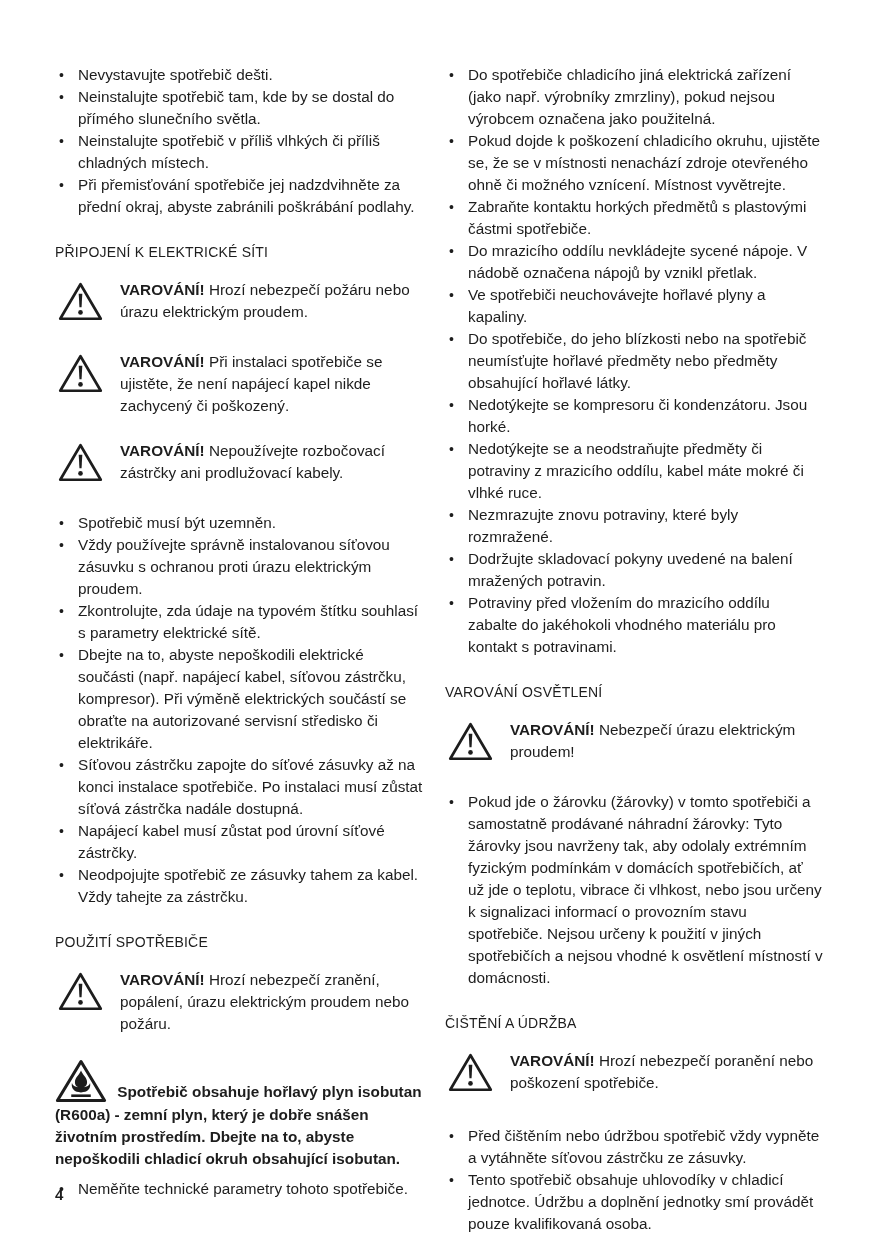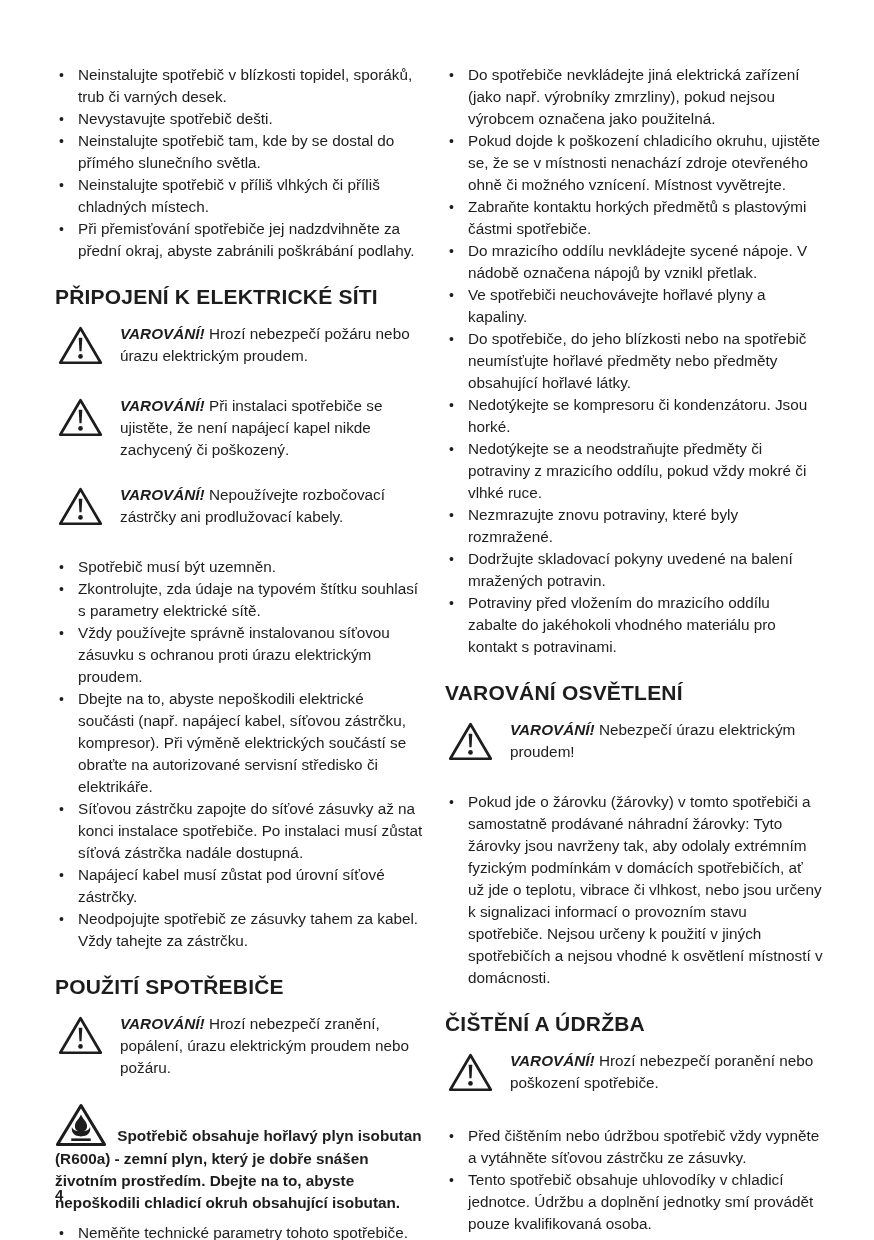--- a/index.html
+++ b/index.html
@@ -26,51 +26,50 @@
 
   ul.bullets { list-style: none; margin: 0; padding: 0; }
   ul.bullets > li { position: relative; padding-left: 23px; }
   ul.bullets > li::before {
     content: "\2022";
     position: absolute; left: 4px; top: 0;
     font-size: 14px;
   }
 
   h2.section-heading {
-    font-size: 21px; font-weight: 700;
+    font-size: 14px; font-weight: 400;
     line-height: 21px;
     letter-spacing: 0.2px;
     margin: 24px 0 16px 0;
   }
 
   .warning { display: flex; margin: 0 0 23px 0; }
   .warning .w-icon { width: 62px; flex: none; padding: 2px 0 0 3px; }
   .warning .w-text { flex: 1; margin: 0; }
-  .warning .w-text strong { font-weight: 700; font-style: italic; }
+  .warning .w-text strong { font-weight: 700; }
 
   .flam { margin: 3px 0 8px 0; }
   .flam .flam-icon svg { vertical-align: -7px; margin-right: 6px; }
 
   .mt-sm { margin-top: 2px; font-weight: bold; }
 
   .page-number {
     position: absolute; left: 55px; top: 1184px;
     font-weight: 700; font-size: 15px;
   }
 </style>
 </head>
 <body>
 
 <div class="page">
   <div class="columns">
 
     <div class="col col-left">
 
       <ul class="bullets">
-        <li>Neinstalujte spotřebič v blízkosti topidel, sporáků, trub či varných desek.</li>
         <li>Nevystavujte spotřebič dešti.</li>
         <li>Neinstalujte spotřebič tam, kde by se dostal do přímého slunečního světla.</li>
         <li>Neinstalujte spotřebič v příliš vlhkých či příliš chladných místech.</li>
         <li>Při přemisťování spotřebiče jej nadzdvihněte za přední okraj, abyste zabránili poškrábání podlahy.</li>
       </ul>
 
       <h2 class="section-heading">PŘIPOJENÍ K ELEKTRICKÉ SÍTI</h2>
 
       <div class="warning">
         <span class="w-icon">
@@ -109,22 +108,22 @@
           </svg>
         </span>
         <p class="w-text">
           <strong>VAROVÁNÍ!</strong>
           <span>Nepoužívejte rozbočovací zástrčky ani prodlužovací kabely.</span>
         </p>
       </div>
 
       <ul class="bullets">
         <li>Spotřebič musí být uzemněn.</li>
+        <li>Vždy používejte správně instalovanou síťovou zásuvku s ochranou proti úrazu elektrickým proudem.</li>
         <li>Zkontrolujte, zda údaje na typovém štítku souhlasí s parametry elektrické sítě.</li>
-        <li>Vždy používejte správně instalovanou síťovou zásuvku s ochranou proti úrazu elektrickým proudem.</li>
         <li>Dbejte na to, abyste nepoškodili elektrické součásti (např. napájecí kabel, síťovou zástrčku, kompresor). Při výměně elektrických součástí se obraťte na autorizované servisní středisko či elektrikáře.</li>
         <li>Síťovou zástrčku zapojte do síťové zásuvky až na konci instalace spotřebiče. Po instalaci musí zůstat síťová zástrčka nadále dostupná.</li>
         <li>Napájecí kabel musí zůstat pod úrovní síťové zástrčky.</li>
         <li>Neodpojujte spotřebič ze zásuvky tahem za kabel. Vždy tahejte za zástrčku.</li>
       </ul>
 
       <h2 class="section-heading">POUŽITÍ SPOTŘEBIČE</h2>
 
       <div class="warning">
         <span class="w-icon">
@@ -152,28 +151,28 @@
       </p>
 
       <ul class="bullets">
         <li>Neměňte technické parametry tohoto spotřebiče.</li>
       </ul>
     </div>
 
     <div class="col col-right">
 
       <ul class="bullets">
-        <li>Do spotřebiče nevkládejte jiná elektrická zařízení (jako např. výrobníky zmrzliny), pokud nejsou výrobcem označena jako použitelná.</li>
+        <li>Do spotřebiče chladicího jiná elektrická zařízení (jako např. výrobníky zmrzliny), pokud nejsou výrobcem označena jako použitelná.</li>
         <li>Pokud dojde k poškození chladicího okruhu, ujistěte se, že se v místnosti nenachází zdroje otevřeného ohně či možného vznícení. Místnost vyvětrejte.</li>
         <li>Zabraňte kontaktu horkých předmětů s plastovými částmi spotřebiče.</li>
         <li>Do mrazicího oddílu nevkládejte sycené nápoje. V nádobě označena nápojů by vznikl přetlak.</li>
         <li>Ve spotřebiči neuchovávejte hořlavé plyny a kapaliny.</li>
         <li>Do spotřebiče, do jeho blízkosti nebo na spotřebič neumísťujte hořlavé předměty nebo předměty obsahující hořlavé látky.</li>
         <li>Nedotýkejte se kompresoru či kondenzátoru. Jsou horké.</li>
-        <li>Nedotýkejte se a neodstraňujte předměty či potraviny z mrazicího oddílu, pokud vždy mokré či vlhké ruce.</li>
+        <li>Nedotýkejte se a neodstraňujte předměty či potraviny z mrazicího oddílu, kabel máte mokré či vlhké ruce.</li>
         <li>Nezmrazujte znovu potraviny, které byly rozmražené.</li>
         <li>Dodržujte skladovací pokyny uvedené na balení mražených potravin.</li>
         <li>Potraviny před vložením do mrazicího oddílu zabalte do jakéhokoli vhodného materiálu pro kontakt s potravinami.</li>
       </ul>
 
       <h2 class="section-heading">VAROVÁNÍ OSVĚTLENÍ</h2>
 
       <div class="warning">
         <span class="w-icon">
           <svg viewBox="0 0 60 54" width="45" height="41" aria-hidden="true">

